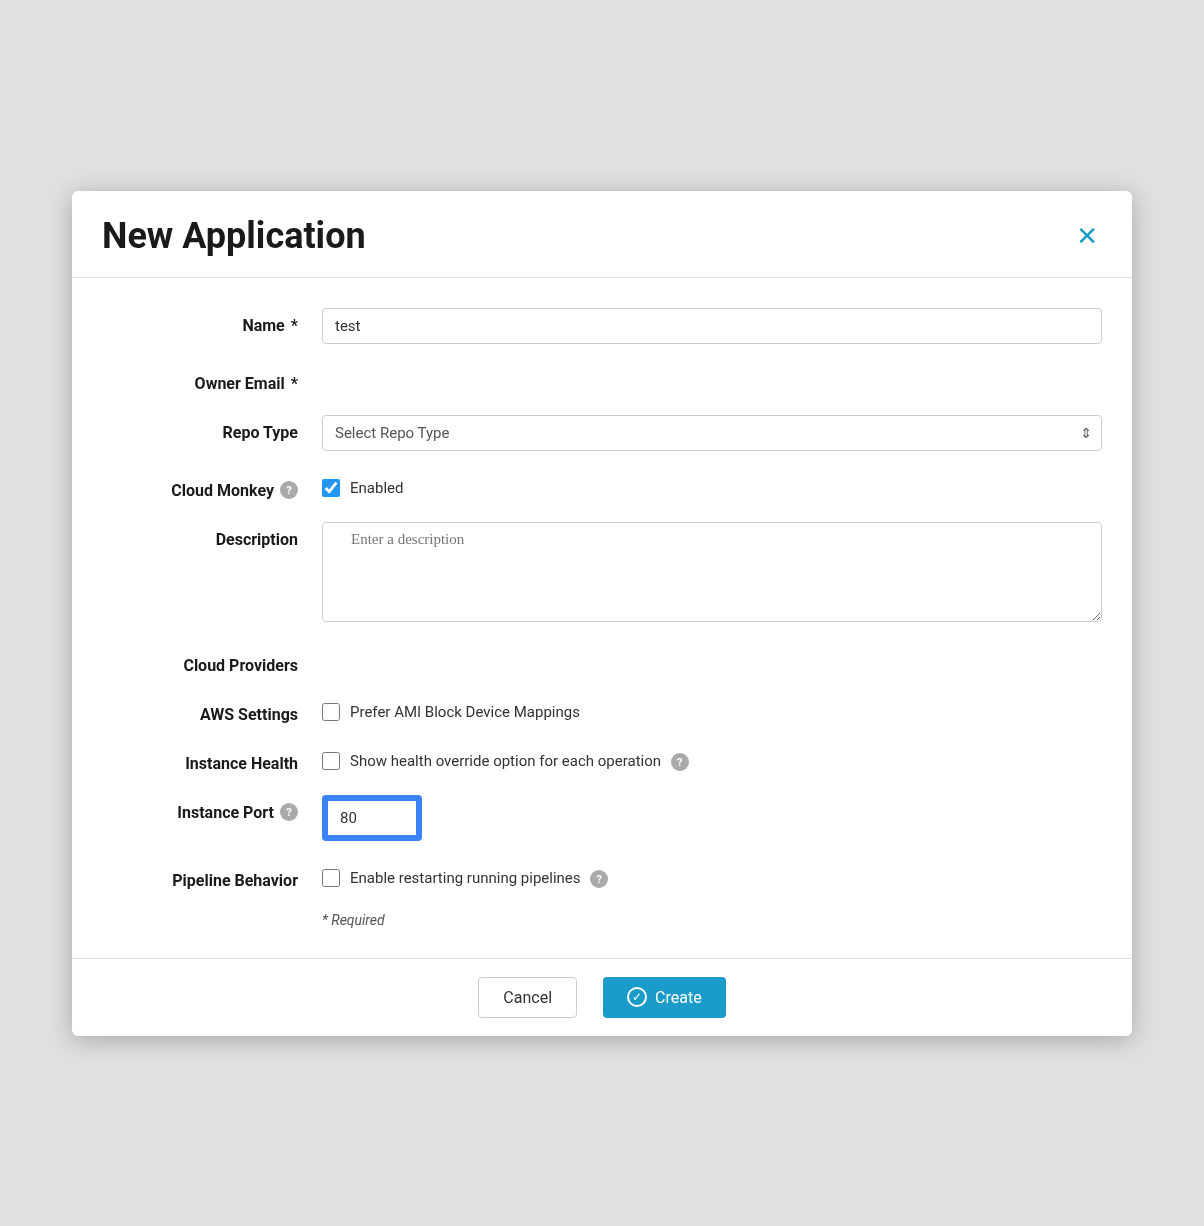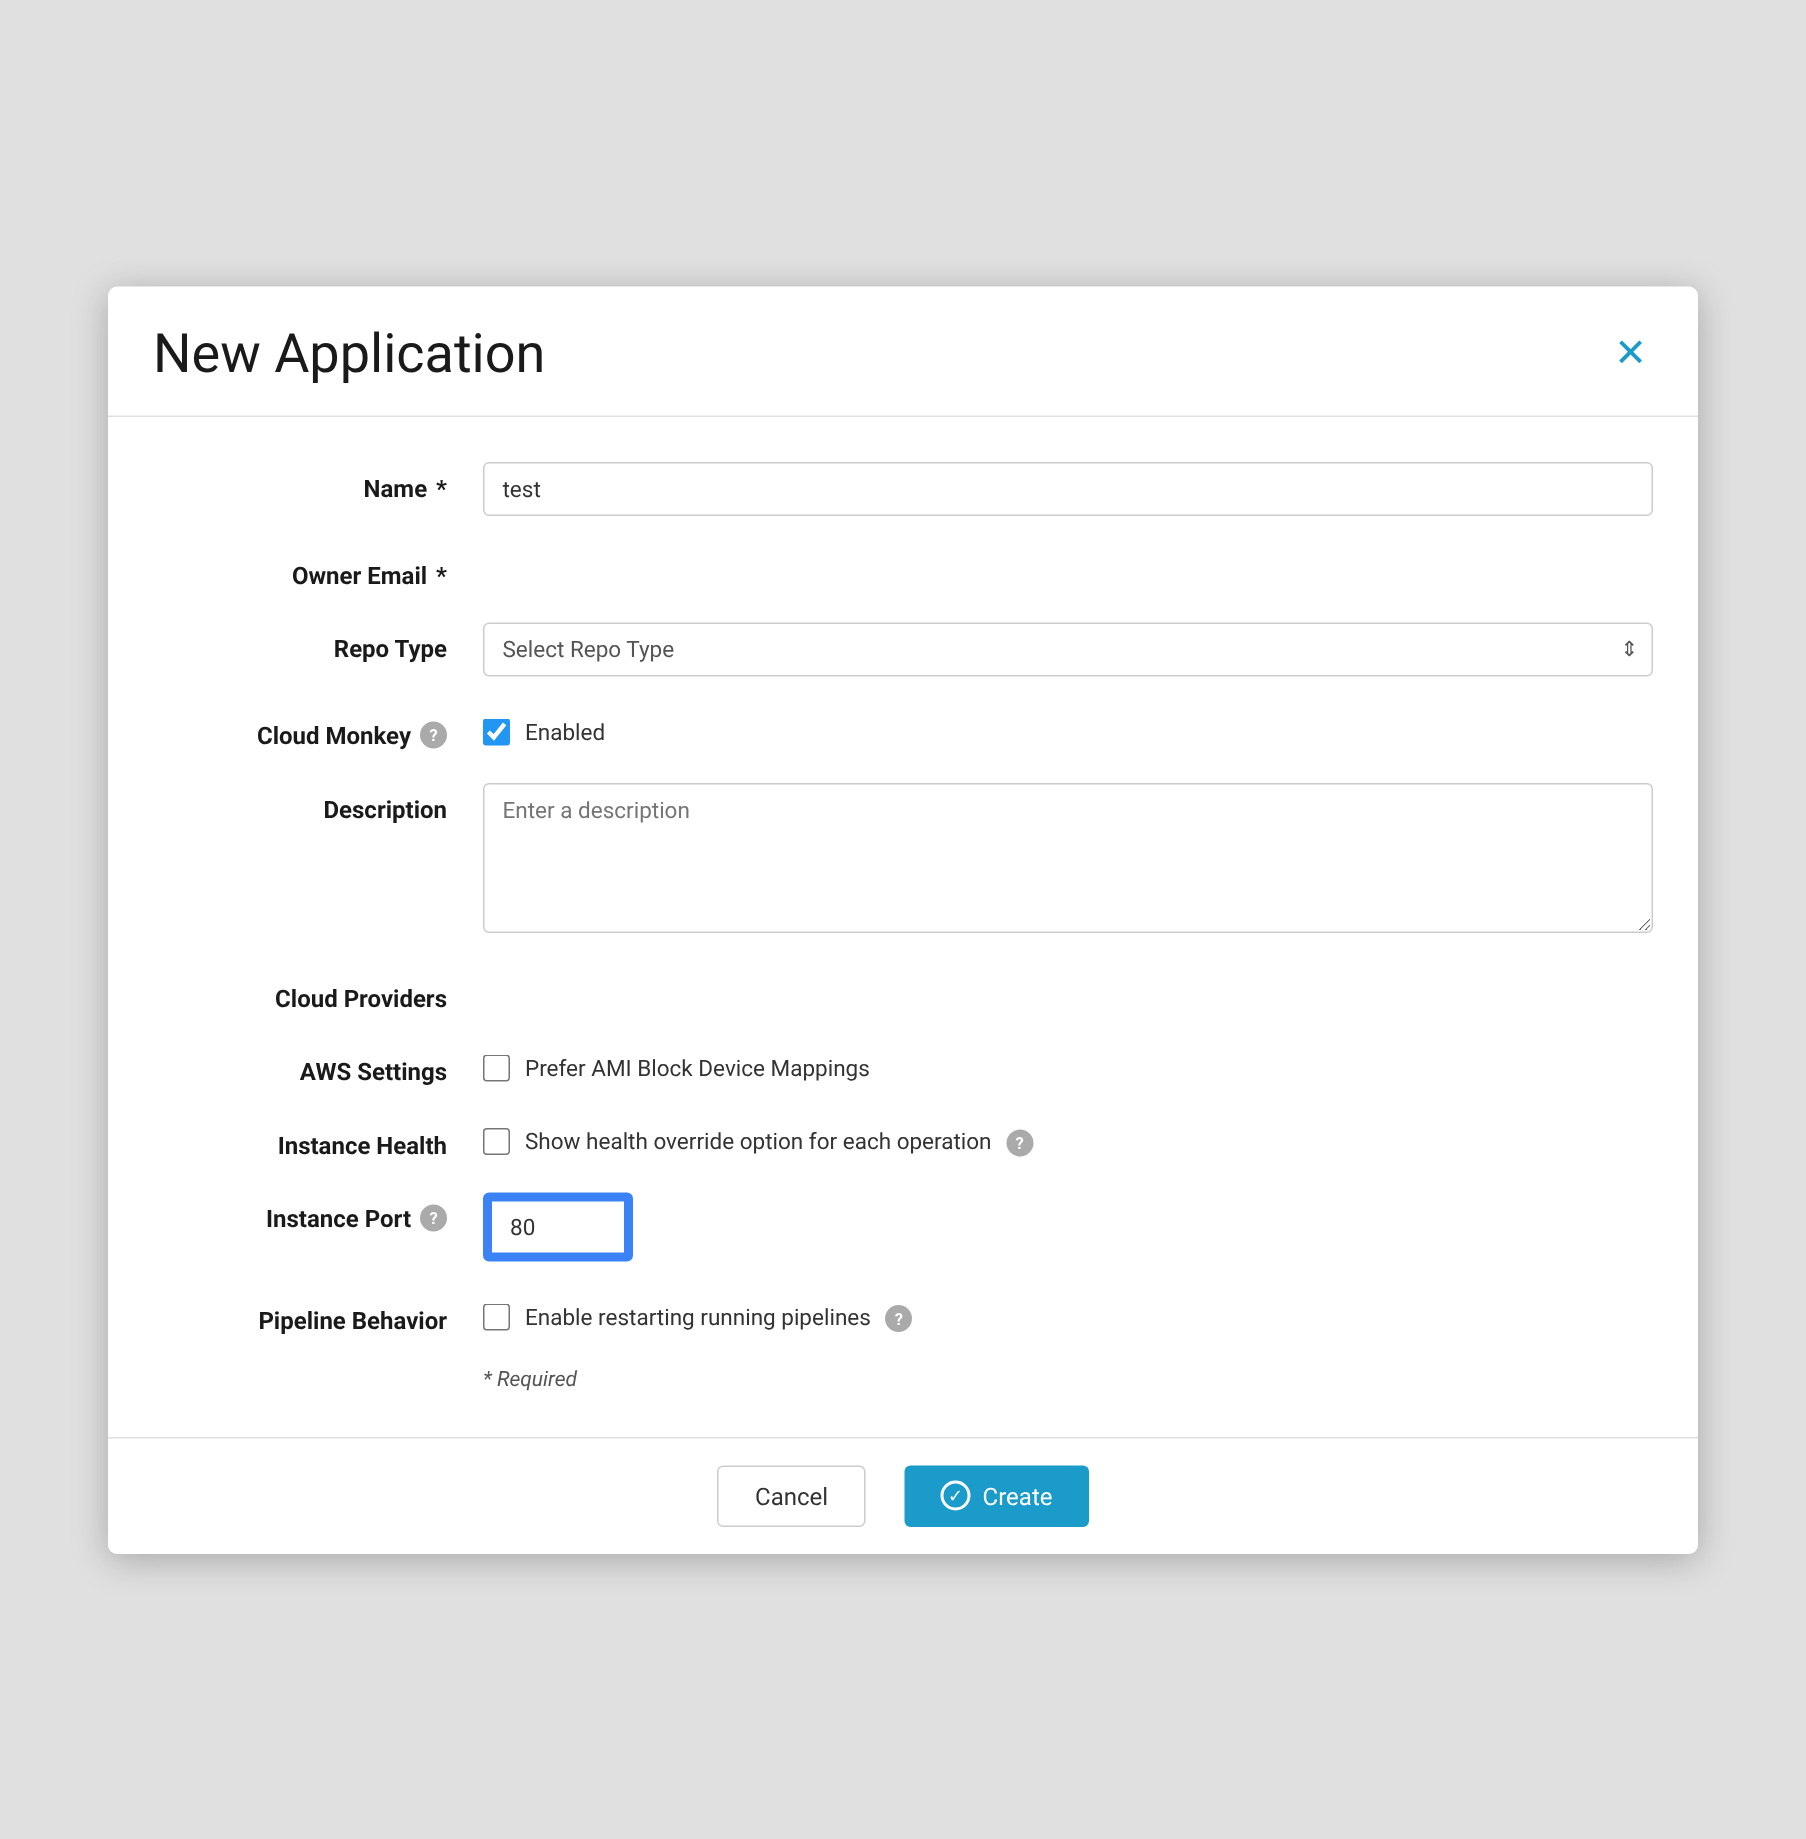--- a/index.html
+++ b/index.html
@@ -30,21 +30,21 @@
     .modal-header {
       padding: 24px 30px 20px 30px;
       border-bottom: 1px solid #e0e0e0;
       display: flex;
       justify-content: space-between;
       align-items: flex-start;
     }
 
     .modal-title {
       font-size: 36px;
-      font-weight: 400;
+      font-weight: 700;
       color: #1a1a1a;
     }
 
     .close-btn {
       background: none;
       border: none;
       cursor: pointer;
       color: #1a9bc9;
       font-size: 26px;
       line-height: 1;
@@ -91,29 +91,30 @@
       border: 1px solid #cccccc;
       border-radius: 4px;
       font-size: 15px;
       color: #333;
       outline: none;
       background: #fff;
     }
 
     .form-textarea {
       width: 100%;
-      padding: 8px 12px;
+      padding: 8px 28px;
       border: 1px solid #cccccc;
       border-radius: 4px;
       font-size: 15px;
       color: #999;
       outline: none;
       resize: vertical;
       height: 100px;
       background: #fff;
+      font-family: Liberation Serif, serif;
     }
 
     .form-select {
       width: 100%;
       padding: 8px 12px;
       border: 1px solid #cccccc;
       border-radius: 4px;
       font-size: 15px;
       color: #555;
       background: #fff;

